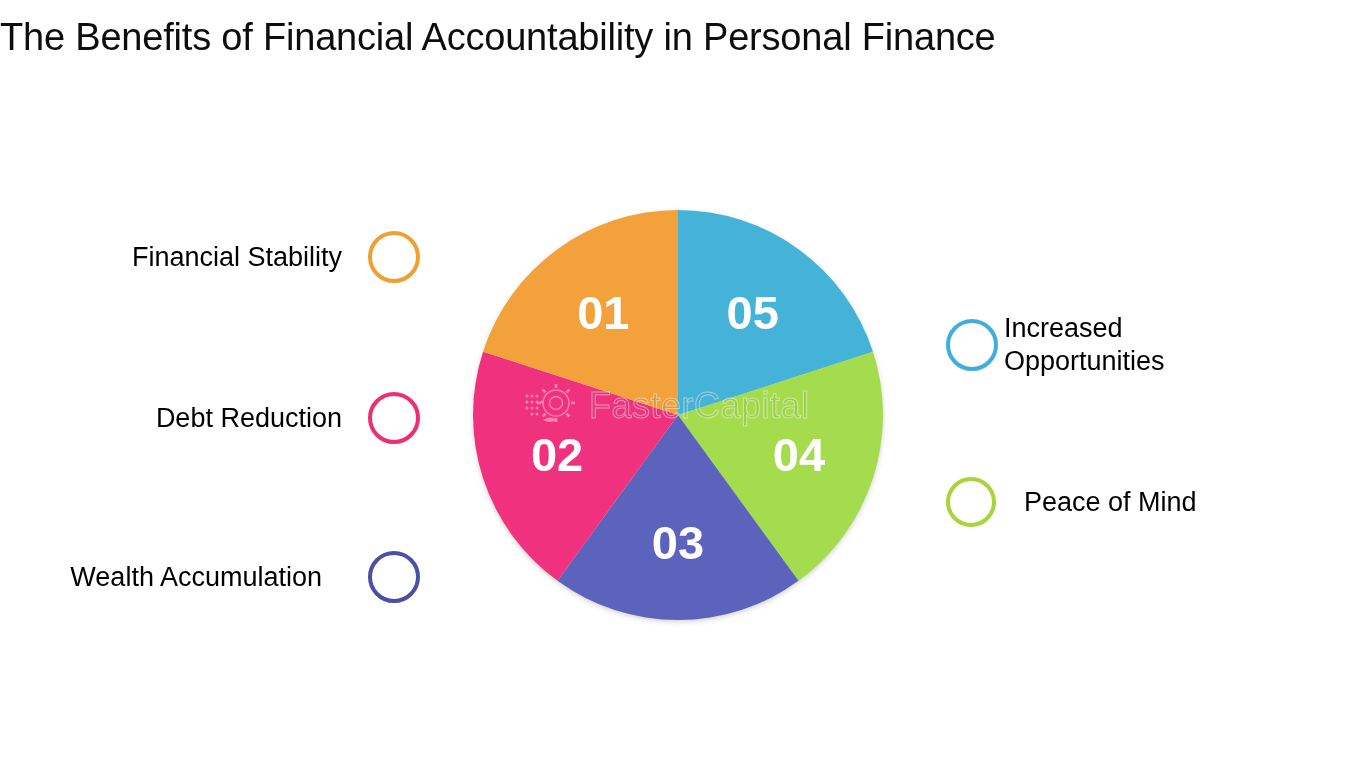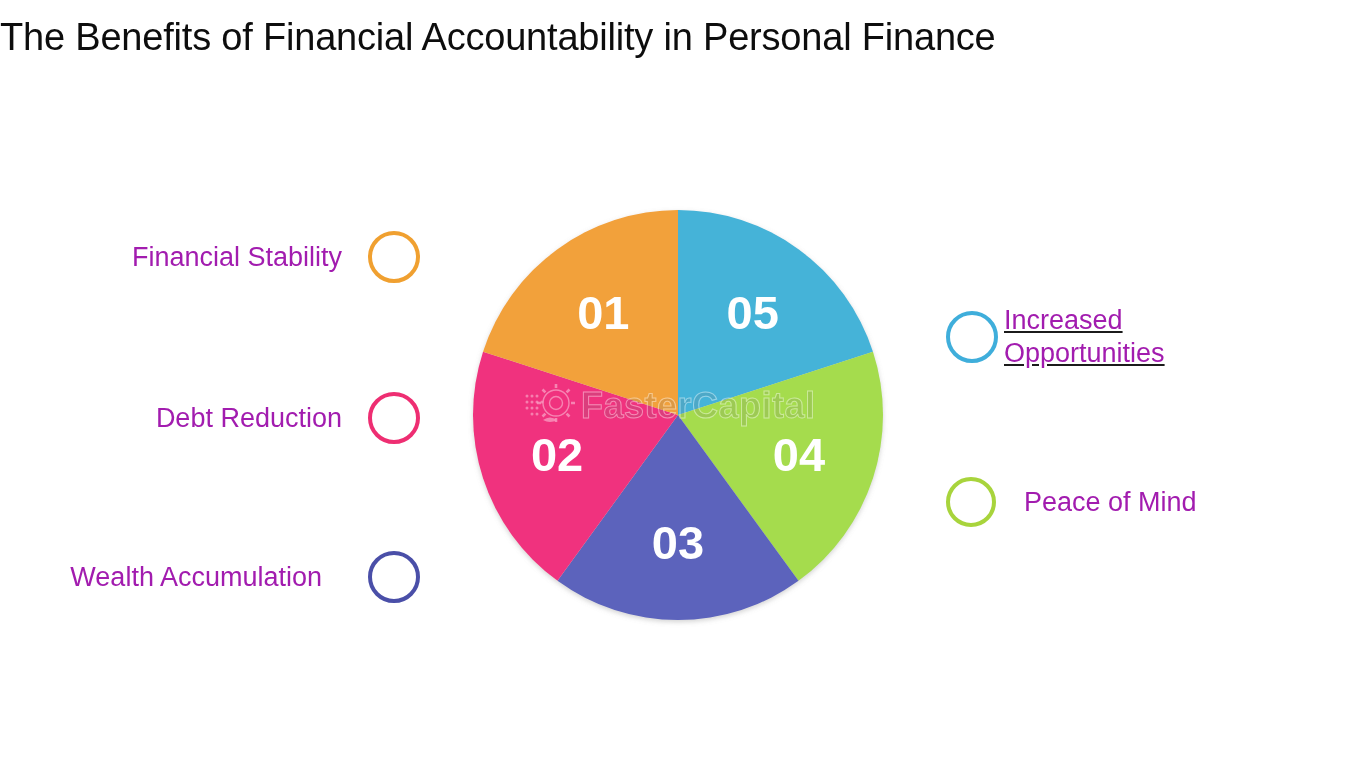--- a/index.html
+++ b/index.html
@@ -45,21 +45,21 @@
     justify-content: flex-end;
     text-align: right;
   }
   .legend-right {
     justify-content: flex-start;
     text-align: left;
   }
   .legend-label {
     font-size: 27px;
     font-weight: 400;
-    color: #a21caf;
+    color: #000000;
     line-height: 1.22;
     white-space: pre-line;
   }
   .legend-left .legend-label { margin-right: 26px; }
   .legend-right .legend-label { margin-left: 6px; }
 
   .ring {
     flex: 0 0 auto;
     border-radius: 50%;
     background: transparent;
@@ -67,21 +67,21 @@
   }
   .ring-lg { width: 52px; height: 52px; border-width: 4px; border-style: solid; }
   .ring-md { width: 50px; height: 50px; border-width: 4px; border-style: solid; }
 
   
   #legend-financial-stability  { left: 0;   top: 231px; width: 420px; }
   #legend-debt-reduction       { left: 0;   top: 392px; width: 420px; }
   #legend-wealth-accumulation  { left: 0;   top: 551px; width: 420px; gap: 20px; }
 
   
-  #legend-increased-opportunities { left: 946px; top: 304px; width: 400px; text-decoration: underline; }
+  #legend-increased-opportunities { left: 946px; top: 312px; width: 400px; }
   #legend-peace-of-mind           { left: 946px; top: 477px; width: 400px; gap: 22px; }
 
   
   .pie-wrap {
     position: absolute;
     left: 470px;
     top: 207px;
     width: 416px;
     height: 416px;
   }
@@ -102,23 +102,23 @@
     top: 378px;
     width: 312px;
     height: 56px;
     display: flex;
     align-items: center;
     pointer-events: none;
     opacity: 0.5;
   }
   .wm-mark { flex: 0 0 auto; width: 54px; height: 48px; }
   .wm-text {
-    margin-left: 4px;
+    margin-left: 12px;
     font-size: 36px;
-    font-weight: 700;
+    font-weight: 400;
     letter-spacing: 0.5px;
     color: transparent;
     -webkit-text-stroke: 1px rgba(255,255,255,0.85);
     text-shadow: 0 0 1px rgba(120,120,120,0.35);
     white-space: nowrap;
   }
 </style>
 </head>
 <body>
 

